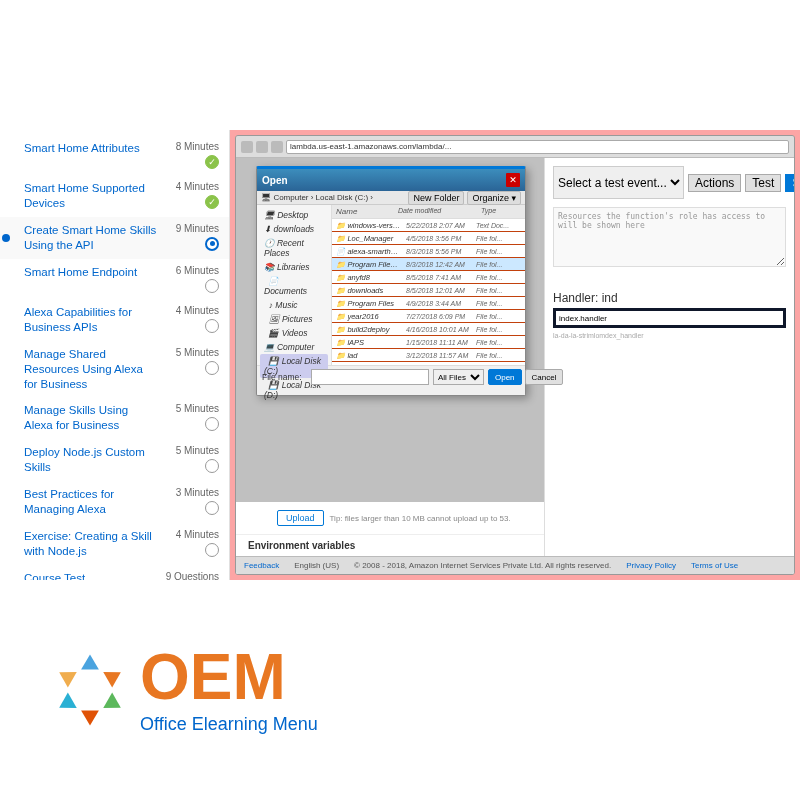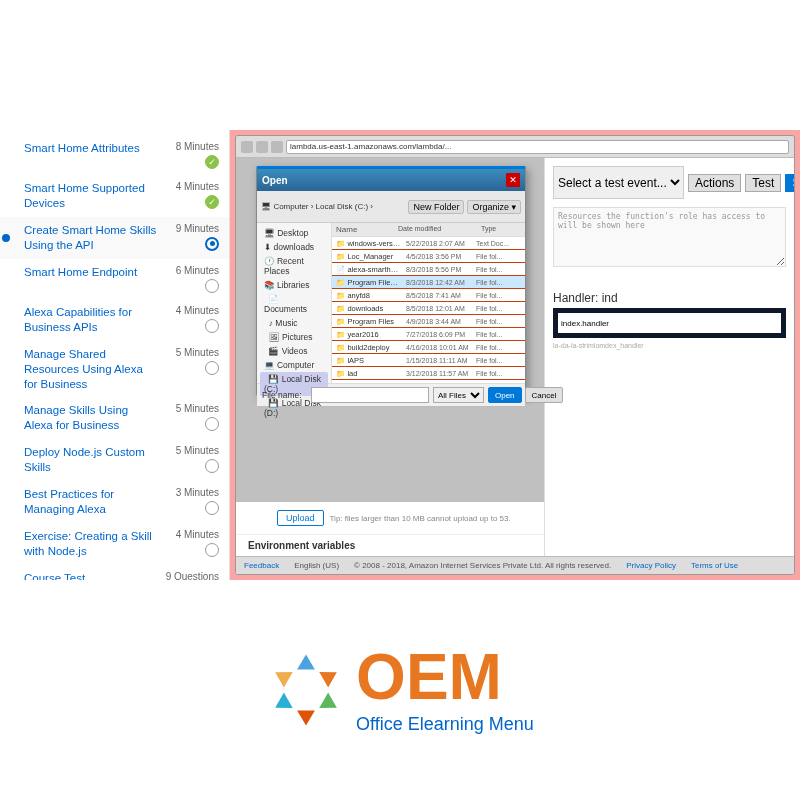--- a/index.html
+++ b/index.html
@@ -199,21 +199,21 @@
       border-radius: 1px;
       display: flex;
       align-items: center;
       justify-content: center;
       color: #fff;
       font-size: 9px;
       cursor: pointer;
     }
 
     .file-dialog-toolbar {
-      height: 32px;
+      height: 14px;
       background: #e8e8e8;
       border-bottom: 1px solid #ccc;
       display: flex;
       align-items: center;
       padding: 0 4px;
       gap: 3px;
       font-size: 9px;
       color: #333;
     }
 
@@ -222,20 +222,21 @@
       border: 1px solid #bbb;
       border-radius: 2px;
       padding: 1px 4px;
       font-size: 9px;
       cursor: pointer;
     }
 
     .file-dialog-body {
       display: flex;
       height: 160px;
+      font-style: italic;
     }
 
     .file-dialog-nav {
       width: 75px;
       background: #f5f5f5;
       border-right: 1px solid #ddd;
       padding: 3px;
       font-size: 8.5px;
       color: #333;
     }
@@ -387,22 +388,22 @@
     }
 
     .panel-label {
       font-size: 12px;
       color: #333;
       margin-top: 22px;
     }
 
     .panel-field {
       width: 100%;
-      height: 30px;
-      border: 5px solid #0f172a;
+      height: 20px;
+      border: 3px solid #0f172a;
       font-size: 8px;
       margin-top: 3px;
       padding: 0 3px;
     }
 
     .upload-section {
       position: absolute;
       bottom: 40px;
       left: 0;
       right: 250px;
@@ -471,21 +472,21 @@
       font-size: 8px;
       color: #555;
     }
 
     
     .brand-area {
       height: 220px;
       background: #fff;
       display: flex;
       flex-direction: column;
-      align-items: center;
+      align-items: flex-start;
       justify-content: center;
       padding: 20px 50px;
     }
 
     .oem-logo {
       display: flex;
       align-items: center;
       gap: 10px;
     }
 

